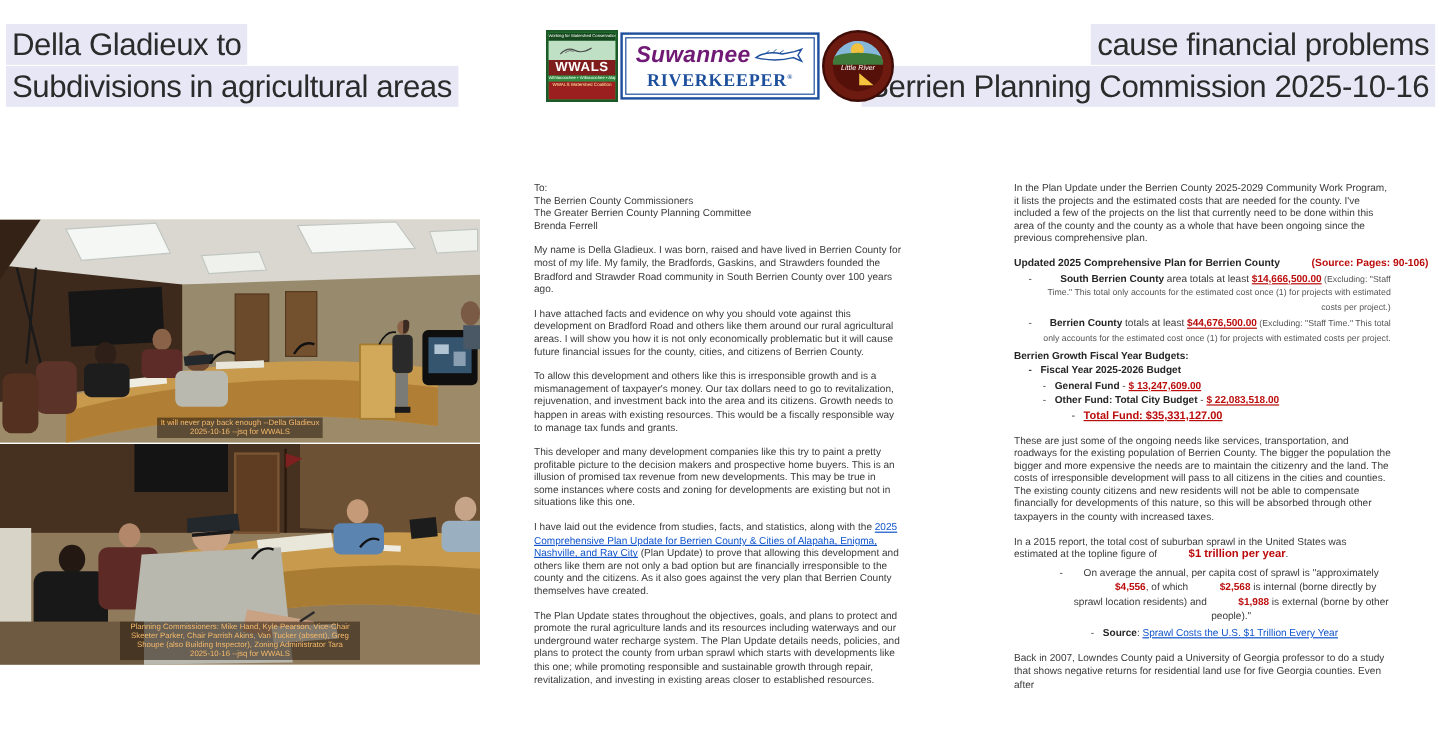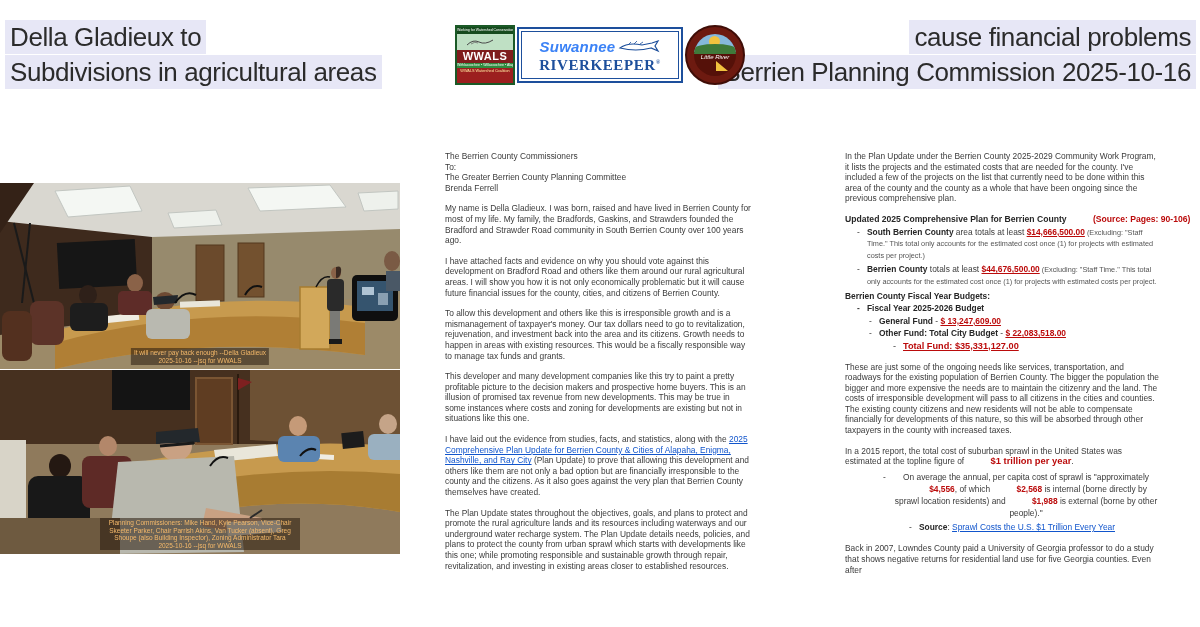--- a/index.html
+++ b/index.html
@@ -19,21 +19,21 @@
   .logo-banner{position:absolute;left:455px;top:24px;width:290px;height:62px;display:flex;align-items:center;gap:2px;z-index:6;cursor:pointer;}
   .wwals-logo{width:60px;height:60px;background:#2f8b3f;border:2px solid #1b5a27;box-sizing:border-box;display:flex;flex-direction:column;font-size:4px;color:#fff;overflow:hidden;}
   .wwals-topband{background:#164a1e;height:7px;font-size:3.5px;text-align:center;line-height:7px;white-space:nowrap;}
   .wwals-sky{background:#bfe0c4;height:16px;position:relative;}
   .wwals-bird{position:absolute;left:8px;top:3px;width:30px;height:10px;}
   .wwals-name{background:#7f1d1d;color:#fff;font-weight:bold;font-size:11px;text-align:center;line-height:13px;letter-spacing:0.5px;}
   .wwals-sub{background:#2f8b3f;font-size:3.5px;text-align:center;line-height:5px;white-space:nowrap;}
   .wwals-foot{background:#9c1f1f;color:#ffe9a0;font-size:3.8px;text-align:center;line-height:7px;flex:1;white-space:nowrap;}
   .rk-box{width:166px;height:56px;background:#ffffff;border:2px solid #1d4f9c;outline:1px solid #1d4f9c;outline-offset:-5px;box-sizing:border-box;display:flex;flex-direction:column;justify-content:center;align-items:center;}
   .rk-row1{display:flex;align-items:center;gap:3px;}
-  .rk-suwannee{color:#3b82f6;font-weight:bold;font-style:italic;font-size:15px;letter-spacing:0.2px;}
+  .rk-suwannee{color:#701a75;font-weight:bold;font-style:italic;font-size:19px;letter-spacing:0.2px;}
   .rk-riverkeeper{color:#1d4f9c;font-family:"Liberation Serif", serif;font-weight:bold;font-size:15px;letter-spacing:0.6px;line-height:14px;}
   .rk-reg{font-size:6px;vertical-align:super;}
   .wt-logo{width:60px;height:60px;border-radius:50%;background:#6d1a10;border:2px solid #3f0d07;box-sizing:border-box;position:relative;overflow:hidden;}
   .wt-inner{position:absolute;left:7px;top:7px;width:42px;height:42px;border-radius:50%;background:#551109;overflow:hidden;}
   .wt-sky{position:absolute;left:0;top:0;width:42px;height:18px;background:#86b8dc;}
   .wt-hills{position:absolute;left:0;top:10px;width:42px;height:10px;background:#3f7a3a;border-radius:50% 50% 0 0;}
   .wt-sun{position:absolute;left:15px;top:2px;width:11px;height:11px;border-radius:50%;background:#f2c23e;}
   .wt-script{position:absolute;left:0;top:20px;width:42px;text-align:center;color:#fff;font-style:italic;font-size:6px;}
   .wt-sail{position:absolute;left:22px;top:27px;width:0;height:0;border-left:12px solid #f2c23e;border-top:10px solid transparent;}
   
@@ -50,21 +50,21 @@
   .col-mid{left:445px;width:307px;}
   .col-right{left:845px;width:314px;}
   .col p{margin:0 0 10px 0;}
   .toline{display:block;}
   a.doclink{color:#1155cc;text-decoration:underline;cursor:pointer;}
   .b{font-weight:bold;color:#262626;}
   .red{color:#bb0b0b;font-weight:bold;padding-left:24px;}
   .redu{color:#bb0b0b;font-weight:bold;text-decoration:underline;}
   .note{font-size:7.3px;color:#555;}
   .h-plan{font-weight:bold;color:#262626;white-space:nowrap;margin:0 0 2px 0;font-size:8.6px;}
-  .dashlist{margin:0 0 2px 12px;}
+  .dashlist{margin:0 0 2px 12px;text-align:right;}
   .dash{position:relative;padding-left:10px;margin-bottom:3px;}
   .dash::before{content:"-";position:absolute;left:0;top:0;color:#3b3b3b;}
   .lvl2{margin-left:24px;}
   .lvl3{margin-left:48px;}
   .budget-line{margin-bottom:2px;}
   .totalfund{font-size:9.2px;}
   .gap8{height:8px;}
 </style>
 </head>
 <body>
@@ -201,22 +201,22 @@
     </svg>
     <div class="photo-caption" style="max-width:99%;">
       <span>Planning Commissioners: Mike Hand, Kyle Pearson, Vice-Chair Skeeter Parker, Chair Parrish Akins, Van Tucker (absent), Greg Shoupe (also Building Inspector), Zoning Administrator Tara</span><br>
       <span>2025-10-16 --jsq for WWALS</span>
     </div>
   </div>
 </div>
 
 <div class="col col-mid">
   <p>
+    <span class="toline">To:</span>
     <span class="toline">The Berrien County Commissioners</span>
-    <span class="toline">To:</span>
     <span class="toline">The Greater Berrien County Planning Committee</span>
     <span class="toline">Brenda Ferrell</span>
   </p>
   <p>My name is Della Gladieux. I was born, raised and have lived in Berrien County for most of my life. My family, the Bradfords, Gaskins, and Strawders founded the Bradford and Strawder Road community in South Berrien County over 100 years ago.</p>
   <p>I have attached facts and evidence on why you should vote against this development on Bradford Road and others like them around our rural agricultural areas. I will show you how it is not only economically problematic but it will cause future financial issues for the county, cities, and citizens of Berrien County.</p>
   <p>To allow this development and others like this is irresponsible growth and is a mismanagement of taxpayer's money. Our tax dollars need to go to revitalization, rejuvenation, and investment back into the area and its citizens. Growth needs to happen in areas with existing resources. This would be a fiscally responsible way to manage tax funds and grants.</p>
   <p>This developer and many development companies like this try to paint a pretty profitable picture to the decision makers and prospective home buyers. This is an illusion of promised tax revenue from new developments. This may be true in some instances where costs and zoning for developments are existing but not in situations like this one.</p>
   <p><span>I have laid out the evidence from studies, facts, and statistics, along with the </span><a class="doclink">2025 Comprehensive Plan Update for Berrien County &amp; Cities of Alapaha, Enigma, Nashville, and Ray City</a><span> (Plan Update) to prove that allowing this development and others like them are not only a bad option but are financially irresponsible to the county and the citizens. As it also goes against the very plan that Berrien County themselves have created.</span></p>
   <p>The Plan Update states throughout the objectives, goals, and plans to protect and promote the rural agriculture lands and its resources including waterways and our underground water recharge system. The Plan Update details needs, policies, and plans to protect the county from urban sprawl which starts with developments like this one; while promoting responsible and sustainable growth through repair, revitalization, and investing in existing areas closer to established resources.</p>
 </div>
@@ -228,21 +228,21 @@
 
   <div class="dashlist">
     <div class="dash">
       <span class="b">South Berrien County</span><span> area totals at least </span><a class="redu">$14,666,500.00</a><span class="note"> (Excluding: "Staff Time." This total only accounts for the estimated cost once (1) for projects with estimated costs per project.)</span>
     </div>
     <div class="dash">
       <span class="b">Berrien County</span><span> totals at least </span><a class="redu">$44,676,500.00</a><span class="note"> (Excluding: "Staff Time." This total only accounts for the estimated cost once (1) for projects with estimated costs per project.</span>
     </div>
   </div>
 
-  <div class="b budget-line">Berrien County Fiscal Year Budgets:</div>
+  <div class="b budget-line">Berrien Growth Fiscal Year Budgets:</div>
   <div class="dash b budget-line" style="margin-left:12px;">Fiscal Year 2025-2026 Budget</div>
   <div class="dash budget-line lvl2">
     <span class="b">General Fund</span><span> -  </span><a class="redu">$ 13,247,609.00</a>
   </div>
   <div class="dash budget-line lvl2">
     <span class="b">Other Fund: Total City Budget</span><span> -  </span><a class="redu">$ 22,083,518.00</a>
   </div>
   <div class="dash budget-line lvl3 totalfund">
     <a class="redu">Total Fund: $35,331,127.00</a>
   </div>

